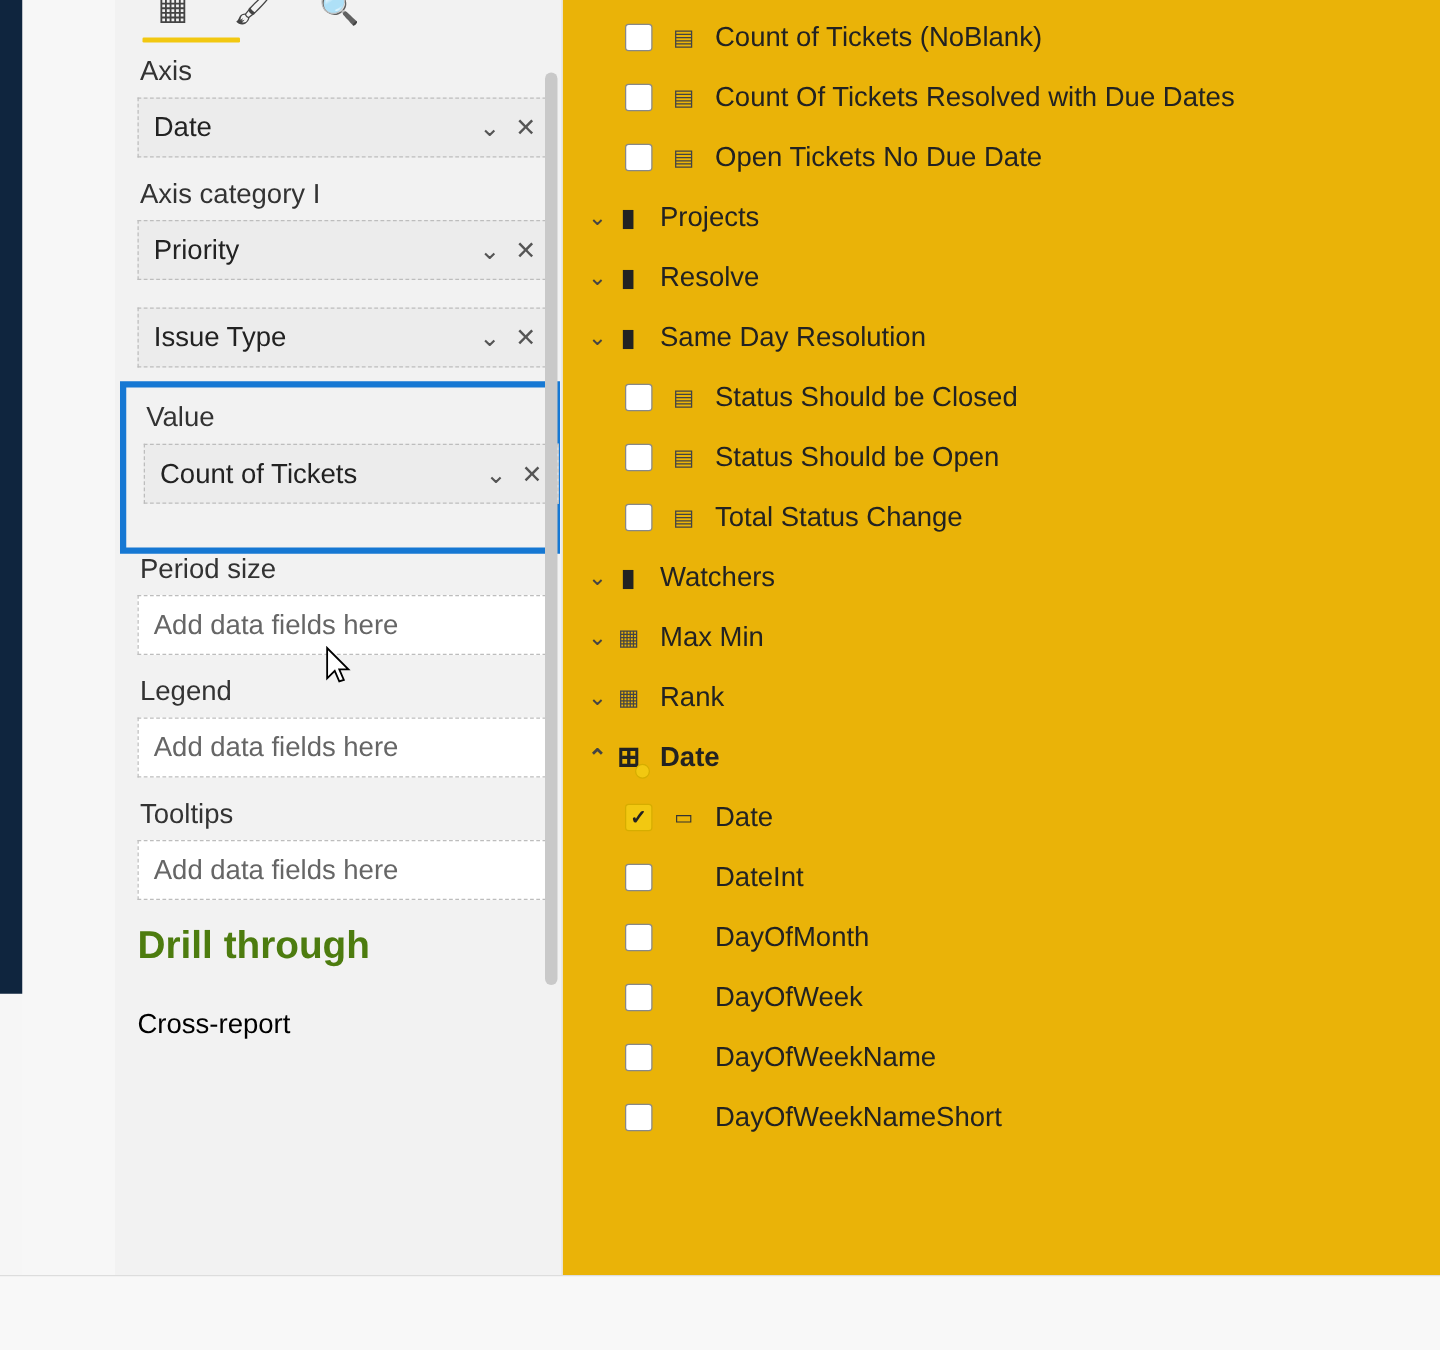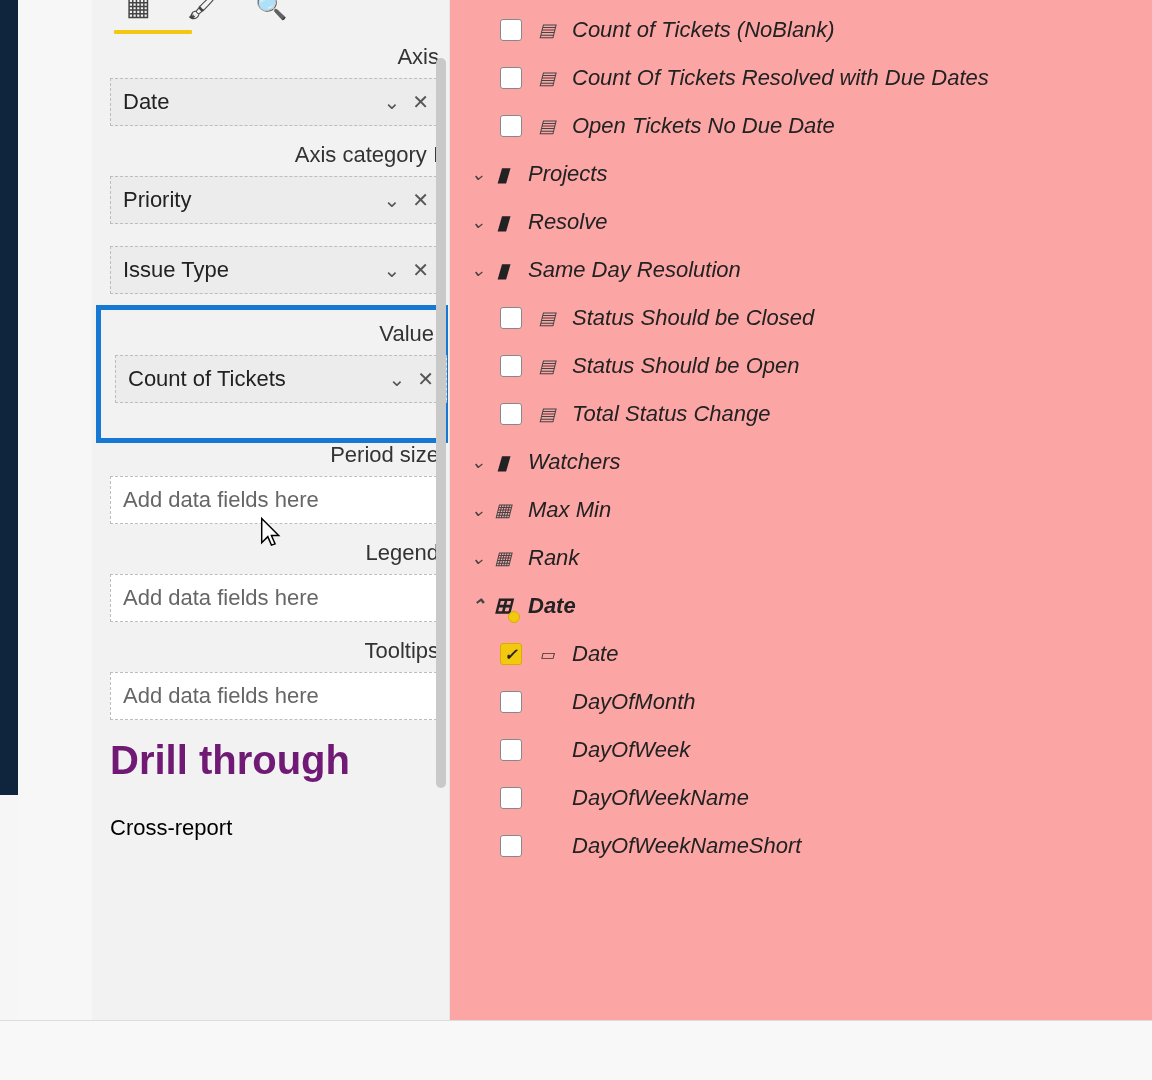--- a/index.html
+++ b/index.html
@@ -7,40 +7,40 @@
   .root { display:flex; width:1152px; height:1020px; background:#f6f6f6; }
   .leftbar { width:18px; background:#0f253e; height:795px; }
   .leftspace { width:74px; background:#f7f7f7; }
   .format-panel { width:358px; background:#f2f2f2; position:relative; border-right:1px solid #e6e6e6; padding:0 10px 0 18px; }
   .scroll-thumb { position:absolute; right:3px; top:58px; width:10px; height:730px; background:#c9c9c9; border-radius:5px; }
 
   .tab-icons { display:flex; gap:36px; padding:0 16px 8px 16px; align-items:flex-end; height:30px;}
   .tab-icon { color:#444; font-size:26px; }
   .tab-underline { height:4px; width:78px; background:#f2c811; margin-left:4px; margin-bottom:10px; border-radius:1px;}
 
-  .well-label { font-size:22px; color:#333; margin:6px 0 8px 2px;text-align:right; }
+  .well-label { font-size:22px; color:#333; margin:6px 0 8px 2px; }
   .well {
     height:48px; width:332px; display:flex; align-items:center;
     padding:0 12px; margin-bottom:16px; font-size:22px; color:#222;
     border:1px dashed #bdbdbd;
   }
   .well.filled { background:#ececec; justify-content:space-between; }
   .well.empty  { background:#ffffff; color:#666; }
   .well .icons { display:flex; gap:12px; color:#555;}
   .well .icons span { cursor:pointer; font-size:20px; }
   .section-gap { height:6px; }
   .highlight-box { border:5px solid #1678d3; margin:-5px -9px -5px -14px; padding:5px 9px 19px 14px; }
   .cursor-img { position:absolute; left:162px; top:516px; pointer-events:none;}
   .cursor-img svg { width:30px; height:34px; }
 
-  .drill-heading { font-size:40px; font-weight:600; color:#701a75; margin-top:18px; }
+  .drill-heading { font-size:31px; font-weight:600; color:#4d7c0f; margin-top:18px; }
   .cross-report { font-size:22px; color:#000000; margin-top:32px; }
 
   
-  .fields-panel { flex:1; background:#fca5a5; padding-top:6px;font-style:italic; }
+  .fields-panel { flex:1; background:#eab308; padding-top:6px; }
   .frow { display:flex; align-items:center; height:48px; font-size:22px; color:#222; }
   .frow.bold { font-weight:600; }
   .indent0 { padding-left:14px; }
   .indent1 { padding-left:50px; }
   .indent2 { padding-left:50px; }
   .caret { width:28px; display:inline-flex; justify-content:center; color:#444; font-size:18px;}
   .cb { width:22px; height:22px; border:1.5px solid #888; border-radius:3px; margin-right:14px; display:inline-flex; align-items:center; justify-content:center; background:#fff; }
   .cb.checked { background:#f2c811; border-color:#d6ad00; color:#222; font-weight:700; font-size:16px;}
   .ficon { width:22px; display:inline-flex; justify-content:center; margin-right:14px; color:#222;}
   .ficon.folder::before { content:"▮"; font-size:20px; color:#222; transform:scaleX(1.15); }
@@ -211,20 +211,25 @@
 
     <div id="date-cols">
         <div class="frow indent2">
           <span class="cb checked">✓</span>
           <span class="ficon col"></span>
           <span>Date</span>
         </div>
         <div class="frow indent2">
           <span class="cb"></span>
           <span class="blank-icon"></span>
+          <span>DateInt</span>
+        </div>
+        <div class="frow indent2">
+          <span class="cb"></span>
+          <span class="blank-icon"></span>
           <span>DayOfMonth</span>
         </div>
         <div class="frow indent2">
           <span class="cb"></span>
           <span class="blank-icon"></span>
           <span>DayOfWeek</span>
         </div>
         <div class="frow indent2">
           <span class="cb"></span>
           <span class="blank-icon"></span>

